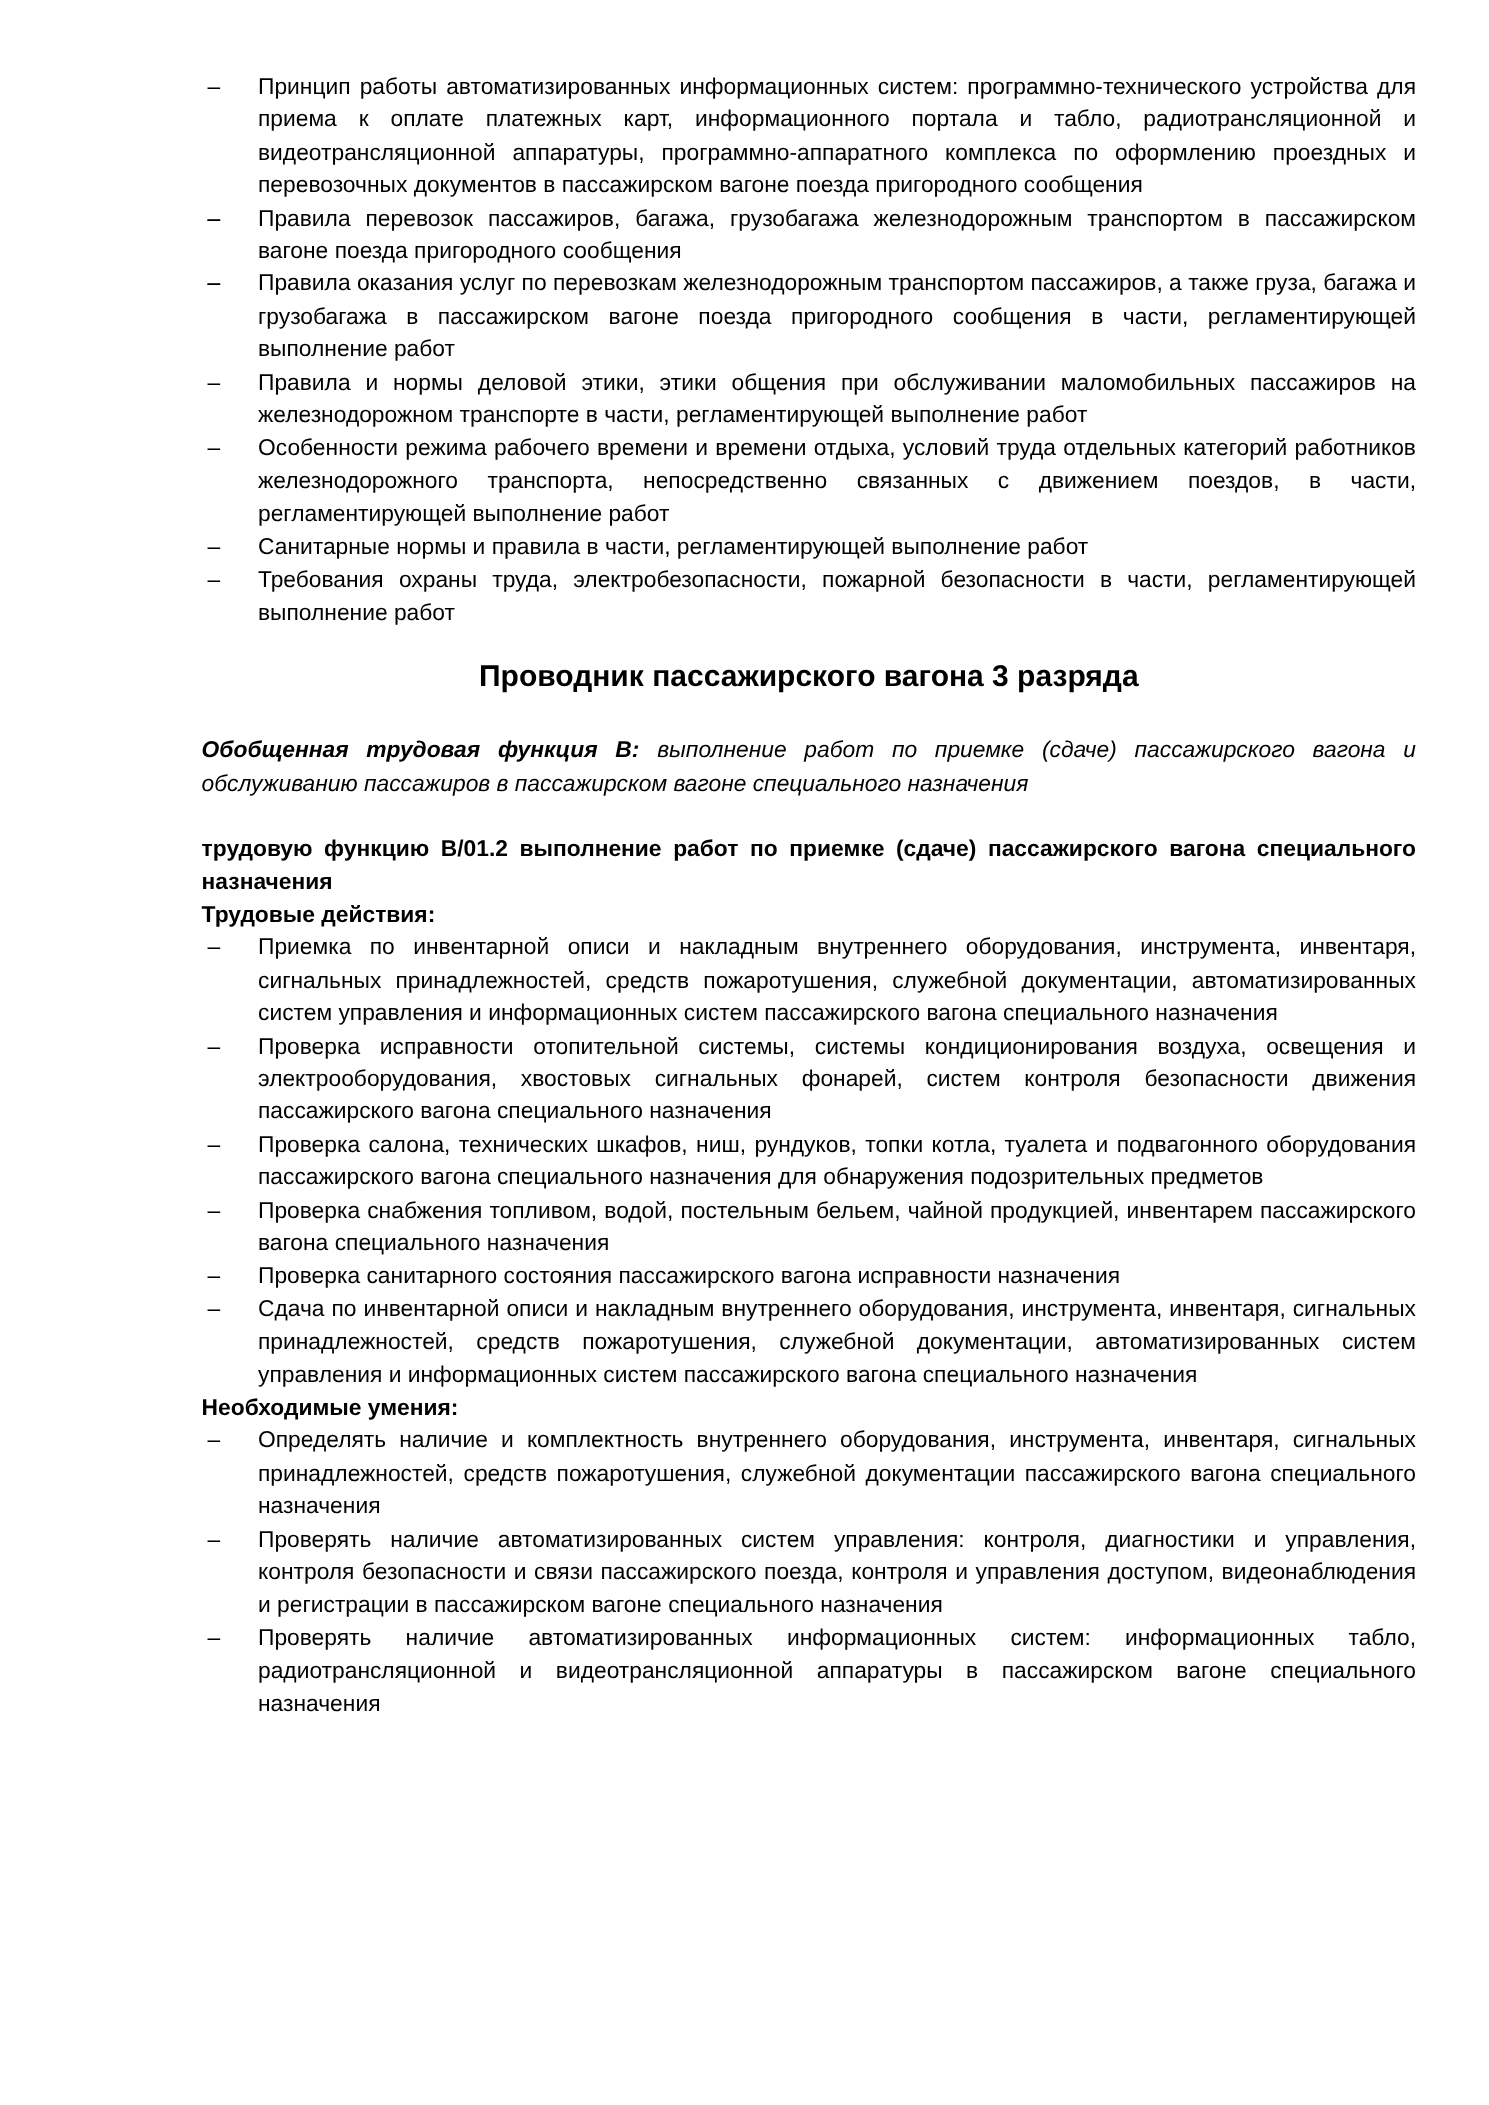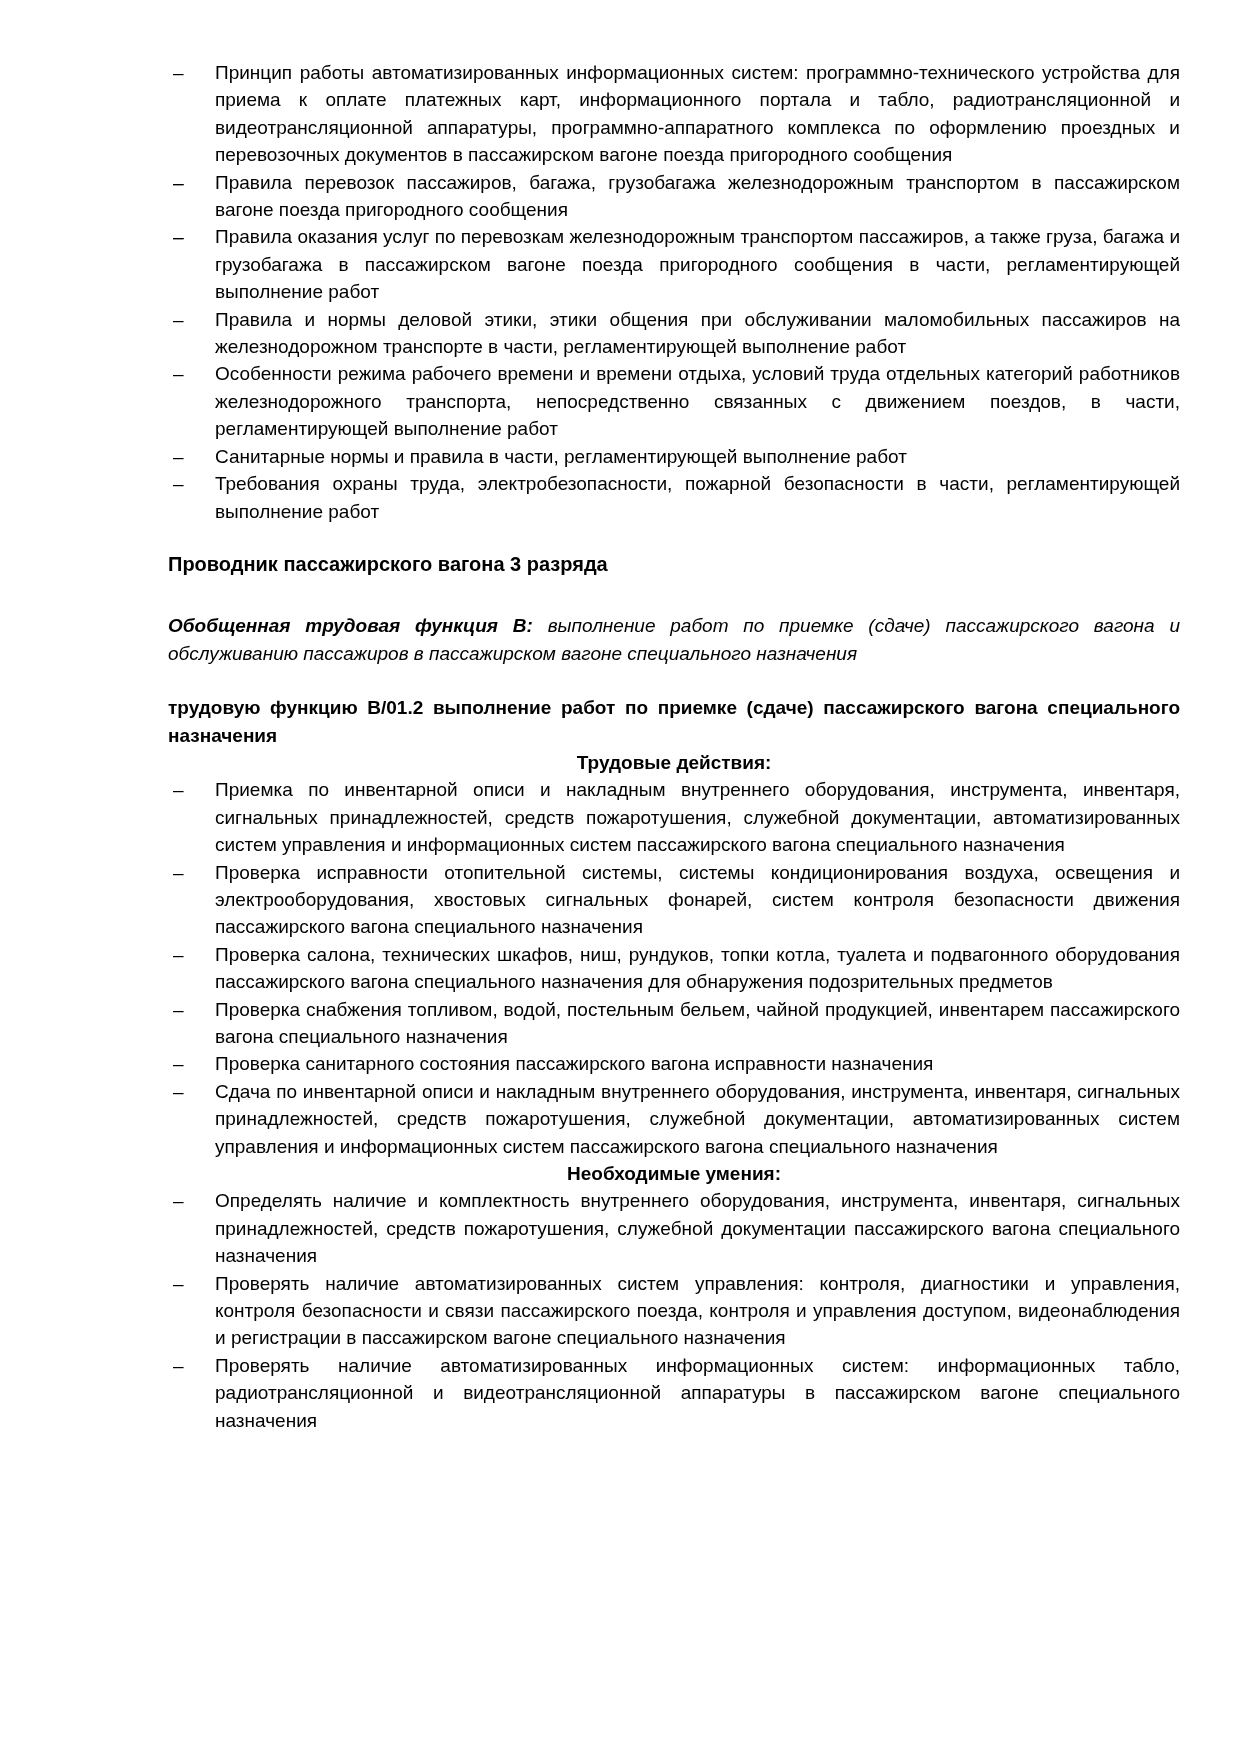--- a/index.html
+++ b/index.html
@@ -21,40 +21,40 @@
     position: relative;
     padding-left: 47px;
     text-align: justify;
   }
   .dash-list .marker {
     position: absolute;
     left: 5px;
     top: 0;
   }
   .doc-heading {
-    font-size: 20px;
+    font-size: 25px;
     font-weight: bold;
-    text-align: left;
+    text-align: center;
     line-height: 27.4px;
     margin: 26px 0 34px 0;
   }
   .para {
     margin: 0 0 27px 0;
     text-align: justify;
     font-style: italic;
   }
   .para-bold {
     margin: 0;
     font-weight: bold;
     text-align: justify;
   }
   .subheading {
     margin: 0;
     font-weight: bold;
-    text-align: center;
+    text-align: left;
   }
 </style>
 </head>
 <body>
 
 <div class="page">
 
   <ul class="dash-list">
     <li><span class="marker">–</span><span>Принцип работы автоматизированных информационных систем: программно-технического устройства для приема к оплате платежных карт, информационного портала и табло, радиотрансляционной и видеотрансляционной аппаратуры, программно-аппаратного комплекса по оформлению проездных и перевозочных документов в пассажирском вагоне поезда пригородного сообщения</span></li>
     <li><span class="marker">–</span></li>

